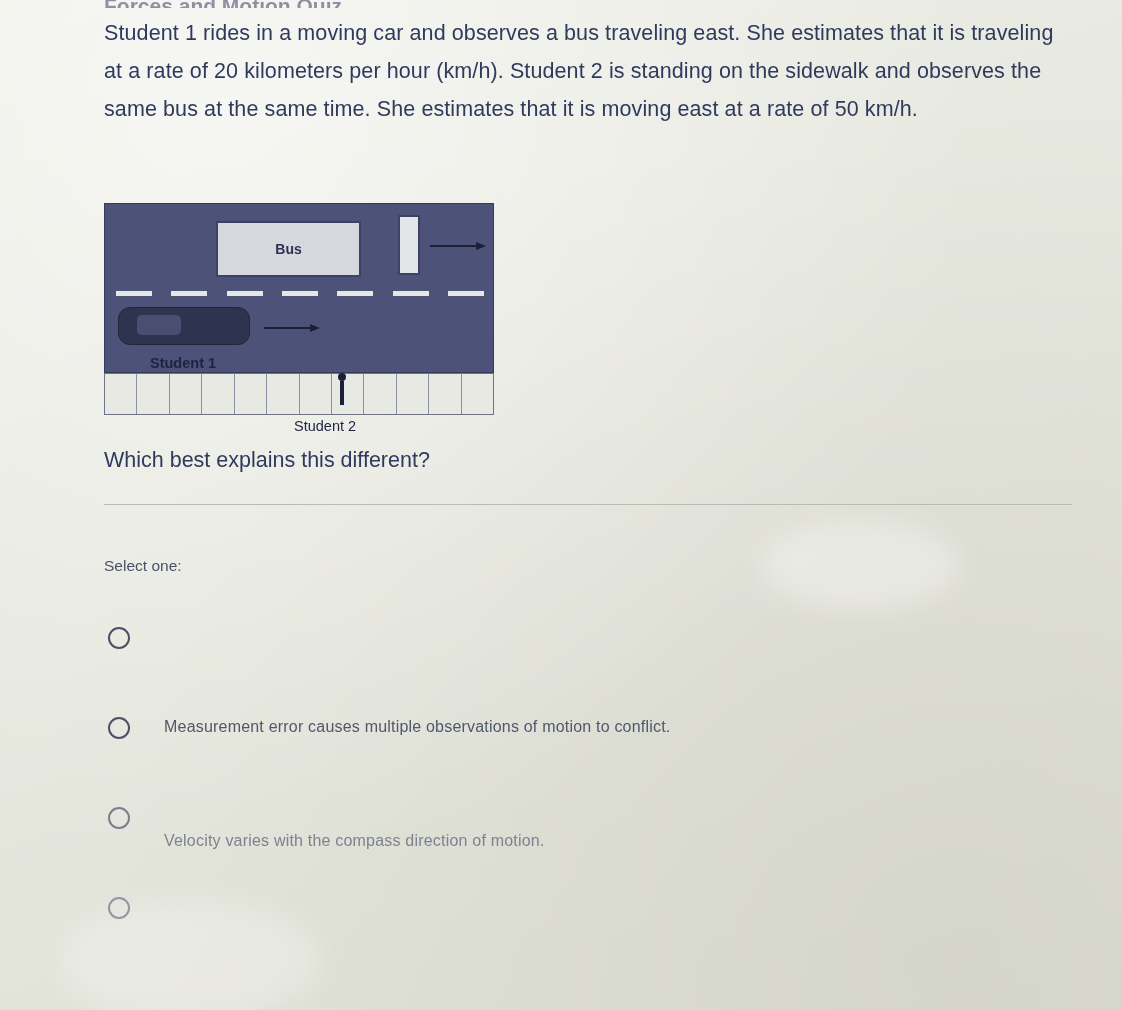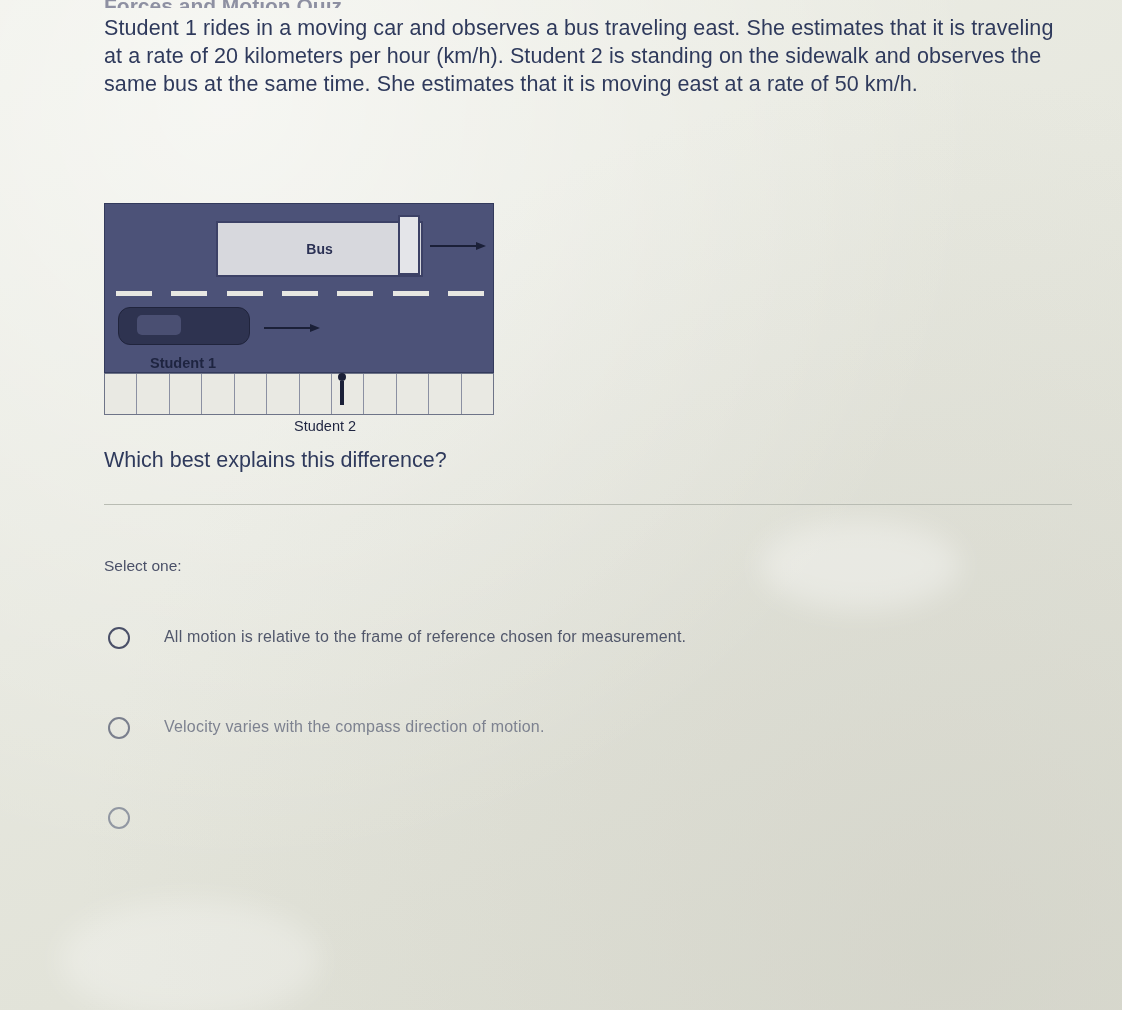--- a/index.html
+++ b/index.html
@@ -43,21 +43,21 @@
     opacity: .55;
   }
 
   .stem {
     position: absolute;
     top: 14px;
     left: 104px;
     width: 950px;
     color: #2f3a5c;
     font-size: 21.5px;
-    line-height: 28px;
+    line-height: 38px;
     letter-spacing: .1px;
   }
 
   .figure {
     position: absolute;
     top: 203px;
     left: 104px;
     width: 390px;
     height: 215px;
   }
@@ -82,21 +82,21 @@
   .dash-row span {
     display: block;
     width: 36px;
     height: 5px;
     background: #e7e7e2;
   }
   .bus {
     position: absolute;
     left: 112px;
     top: 18px;
-    width: 207px;
+    width: 145px;
     height: 56px;
     background: #d7d8dd;
     border: 2px solid #3c4166;
     box-sizing: border-box;
     display: flex;
     align-items: center;
     justify-content: center;
     font-size: 14px;
     font-weight: bold;
     color: #2b3154;
@@ -247,21 +247,21 @@
     box-sizing: border-box;
   }
   .option-label {
     position: absolute;
     left: 60px;
     top: 13px;
     font-size: 16px;
     color: #51576b;
     letter-spacing: .2px;
   }
-  .option.faded .option-label { color: #7d8290; }
+  .option.faded .option-label { color: #7d8290; margin-top: 24px; }
   .option.faded .radio { border-color: #7a7f8d; }
   .option.faded2 .option-label { color: #9aa0a8; }
   .option.faded2 .radio { border-color: #9197a2; }
 
   .smudge {
     position: absolute;
     pointer-events: none;
     border-radius: 50%;
     filter: blur(14px);
   }
@@ -330,30 +330,33 @@
     </div>
 
     <div class="person">
       <div class="person-head"></div>
       <div class="person-body"></div>
     </div>
 
     <div class="label-student2">Student 2</div>
   </div>
 
-  <div class="question-tail">Which best explains this difference?</div>
+  <div class="question-tail">Which best explains this different?</div>
 
   <div class="divider"></div>
 
   <div class="select-one">Select one:</div>
 
   <div class="options">
     <div class="option">
       <div class="radio"></div>
-      <div class="option-label">All motion is relative to the frame of reference chosen for measurement.</div>
+    </div>
+    <div class="option">
+      <div class="radio"></div>
+      <div class="option-label">Measurement error causes multiple observations of motion to conflict.</div>
     </div>
     <div class="option faded">
       <div class="radio"></div>
       <div class="option-label">Velocity varies with the compass direction of motion.</div>
     </div>
     <div class="option faded2">
       <div class="radio"></div>
     </div>
   </div>
 

